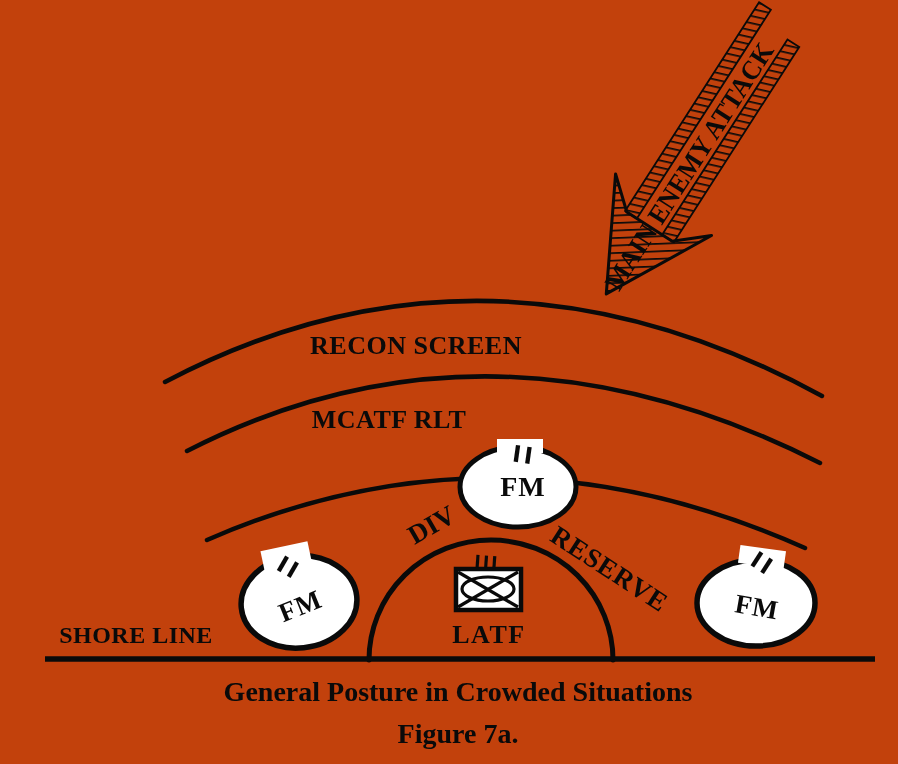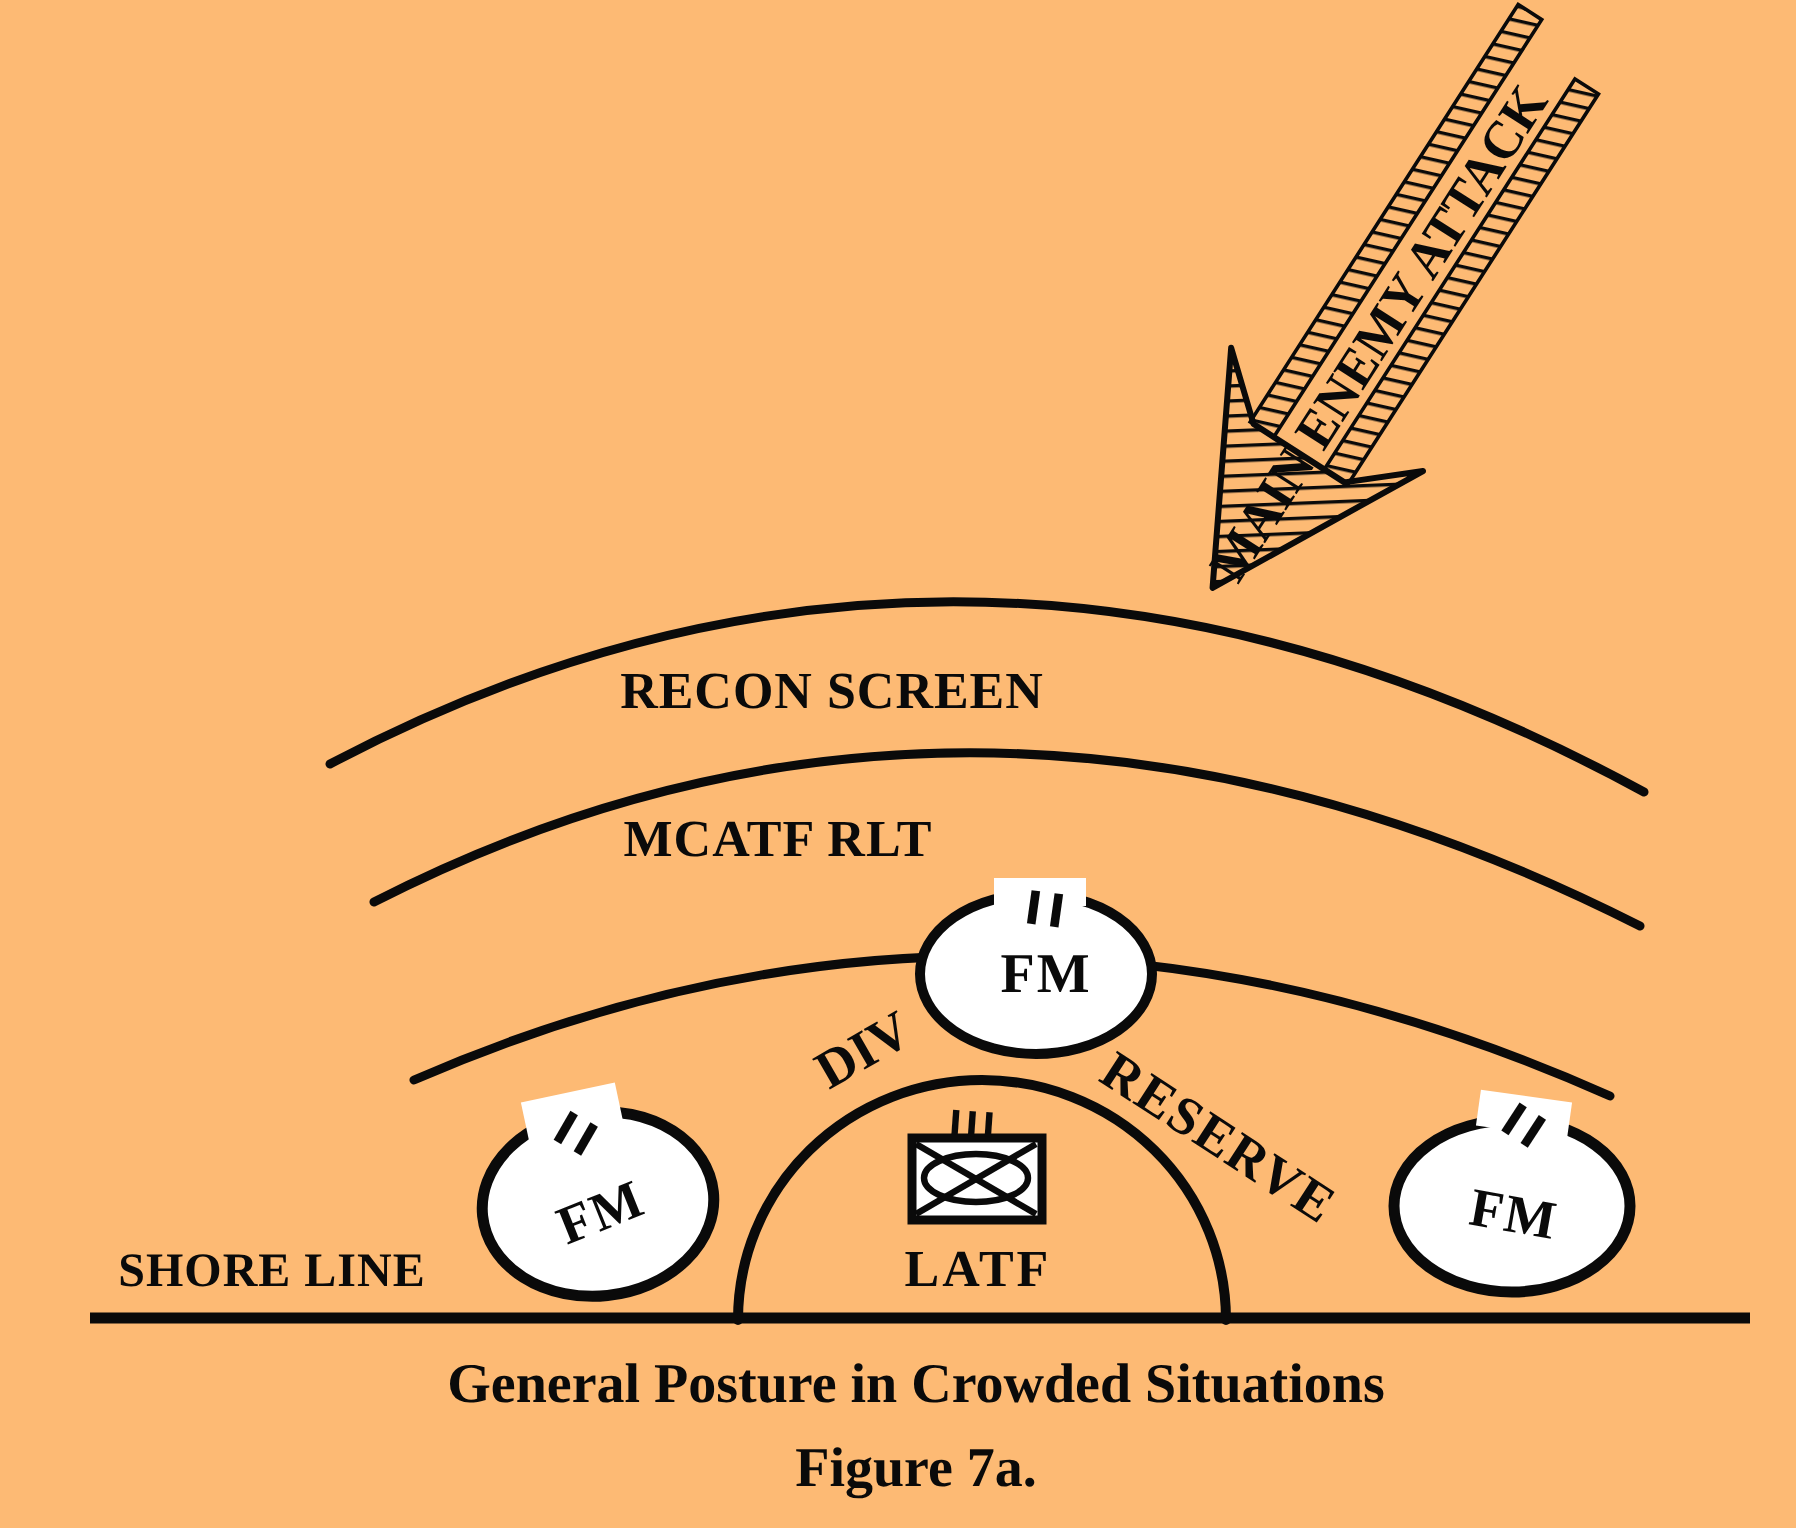--- a/index.html
+++ b/index.html
@@ -1,19 +1,19 @@
 <!DOCTYPE html>
 <html><head>
 <meta charset="utf-8">
 <style>
   html,body { margin:0; padding:0; background:#ffffff; }
   .canvas {
     position:relative;
     width:898px; height:764px;
-    background:#fdba74;
+    background:#c2410c;
     overflow:hidden;
     font-family:"Liberation Serif", serif;
   }
   svg text { user-select:none; }
   .label-serif {
     font-family:"Liberation Serif", serif;
     font-weight:bold;
     fill:#0a0a0a;
   }
   .echelon {

